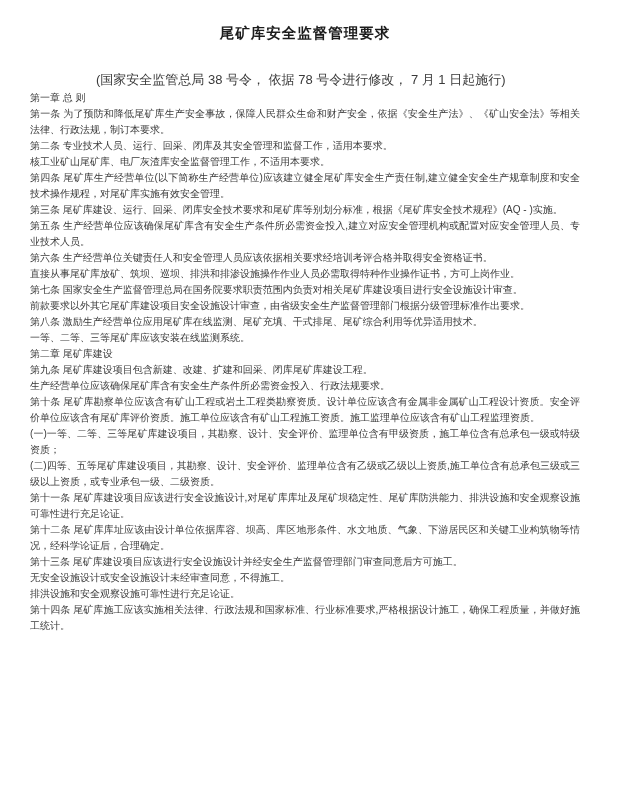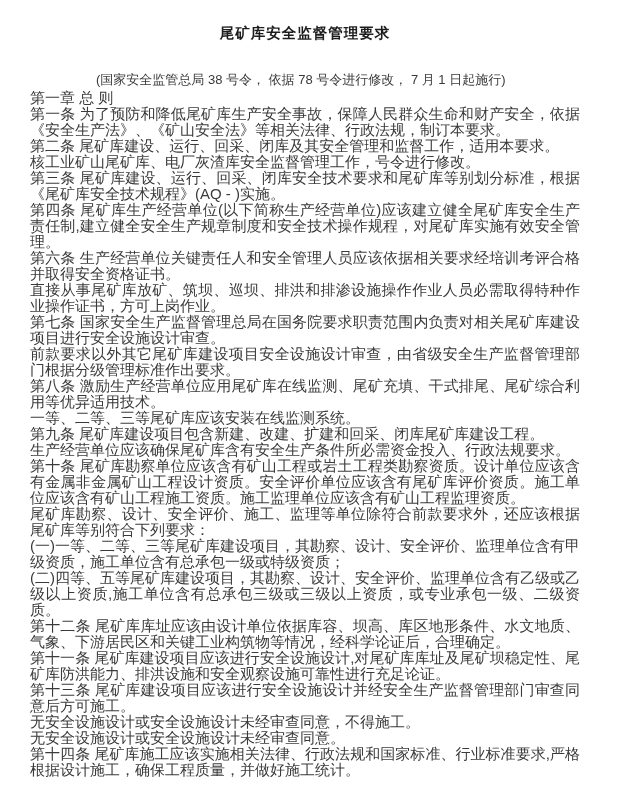--- a/index.html
+++ b/index.html
@@ -31,55 +31,56 @@
   .doc-subtitle {
     font-size: 13px;
     line-height: 16px;
     padding-left: 66px;
     margin-top: 29px;
     color: #3a3a3a;
     white-space: nowrap;
   }
   .doc-body {
     margin-top: 2px;
-    font-size: 15px;
+    font-size: 10px;
     line-height: 16px;
     text-align: justify;
   }
   .para {
     margin: 0;
     padding: 0;
     word-break: break-all;
   }
 </style>
 </head>
 <body>
 
 <div class="page">
   <h1 class="doc-title">尾矿库安全监督管理要求</h1>
   <div class="doc-subtitle">(国家安全监管总局 38 号令， 依据 78 号令进行修改， 7 月 1 日起施行)</div>
   <div class="doc-body">
     <p class="para">第一章 总 则</p>
     <p class="para">第一条 为了预防和降低尾矿库生产安全事故，保障人民群众生命和财产安全，依据《安全生产法》、《矿山安全法》等相关法律、行政法规，制订本要求。</p>
-    <p class="para">第二条 尾矿库建设、运行、回采、闭库及其安全管理和监督工作，适用本要求。</p>
-    <p class="para">核工业矿山尾矿库、电厂灰渣库安全监督管理工作，号令进行修改。</p>
+    <p class="para">第二条 专业技术人员、运行、回采、闭库及其安全管理和监督工作，适用本要求。</p>
+    <p class="para">核工业矿山尾矿库、电厂灰渣库安全监督管理工作，不适用本要求。</p>
+    <p class="para">第四条 尾矿库生产经营单位(以下简称生产经营单位)应该建立健全尾矿库安全生产责任制,建立健全安全生产规章制度和安全技术操作规程，对尾矿库实施有效安全管理。</p>
     <p class="para">第三条 尾矿库建设、运行、回采、闭库安全技术要求和尾矿库等别划分标准，根据《尾矿库安全技术规程》(AQ - )实施。</p>
-    <p class="para">第四条 尾矿库生产经营单位(以下简称生产经营单位)应该建立健全尾矿库安全生产责任制,建立健全安全生产规章制度和安全技术操作规程，对尾矿库实施有效安全管理。</p>
+    <p class="para">第五条 生产经营单位应该确保尾矿库含有安全生产条件所必需资金投入,建立对应安全管理机构或配置对应安全管理人员、专业技术人员。</p>
     <p class="para">第六条 生产经营单位关键责任人和安全管理人员应该依据相关要求经培训考评合格并取得安全资格证书。</p>
     <p class="para">直接从事尾矿库放矿、筑坝、巡坝、排洪和排渗设施操作作业人员必需取得特种作业操作证书，方可上岗作业。</p>
     <p class="para">第七条 国家安全生产监督管理总局在国务院要求职责范围内负责对相关尾矿库建设项目进行安全设施设计审查。</p>
     <p class="para">前款要求以外其它尾矿库建设项目安全设施设计审查，由省级安全生产监督管理部门根据分级管理标准作出要求。</p>
     <p class="para">第八条 激励生产经营单位应用尾矿库在线监测、尾矿充填、干式排尾、尾矿综合利用等优异适用技术。</p>
     <p class="para">一等、二等、三等尾矿库应该安装在线监测系统。</p>
+    <p class="para">第二章 尾矿库建设</p>
     <p class="para">第九条 尾矿库建设项目包含新建、改建、扩建和回采、闭库尾矿库建设工程。</p>
     <p class="para">生产经营单位应该确保尾矿库含有安全生产条件所必需资金投入、行政法规要求。</p>
     <p class="para">第十条 尾矿库勘察单位应该含有矿山工程或岩土工程类勘察资质。设计单位应该含有金属非金属矿山工程设计资质。安全评价单位应该含有尾矿库评价资质。施工单位应该含有矿山工程施工资质。施工监理单位应该含有矿山工程监理资质。</p>
-    <p class="para">尾矿库勘察、设计、安全评价、施工、监理等单位除符合前款要求外，还应该根据尾矿库等别符合下列要求：</p>
     <p class="para">(一)一等、二等、三等尾矿库建设项目，其勘察、设计、安全评价、监理单位含有甲级资质，施工单位含有总承包一级或特级资质；</p>
     <p class="para">(二)四等、五等尾矿库建设项目，其勘察、设计、安全评价、监理单位含有乙级或乙级以上资质,施工单位含有总承包三级或三级以上资质，或专业承包一级、二级资质。</p>
+    <p class="para">第十一条 尾矿库建设项目应该进行安全设施设计,对尾矿库库址及尾矿坝稳定性、尾矿库防洪能力、排洪设施和安全观察设施可靠性进行充足论证。</p>
     <p class="para">第十二条 尾矿库库址应该由设计单位依据库容、坝高、库区地形条件、水文地质、气象、下游居民区和关键工业构筑物等情况，经科学论证后，合理确定。</p>
-    <p class="para">第十一条 尾矿库建设项目应该进行安全设施设计,对尾矿库库址及尾矿坝稳定性、尾矿库防洪能力、排洪设施和安全观察设施可靠性进行充足论证。</p>
     <p class="para">第十三条 尾矿库建设项目应该进行安全设施设计并经安全生产监督管理部门审查同意后方可施工。</p>
     <p class="para">无安全设施设计或安全设施设计未经审查同意，不得施工。</p>
-    <p class="para">无安全设施设计或安全设施设计未经审查同意。</p>
+    <p class="para">排洪设施和安全观察设施可靠性进行充足论证。</p>
     <p class="para">第十四条 尾矿库施工应该实施相关法律、行政法规和国家标准、行业标准要求,严格根据设计施工，确保工程质量，并做好施工统计。</p>
   </div>
 </div>
 
 </body></html>

